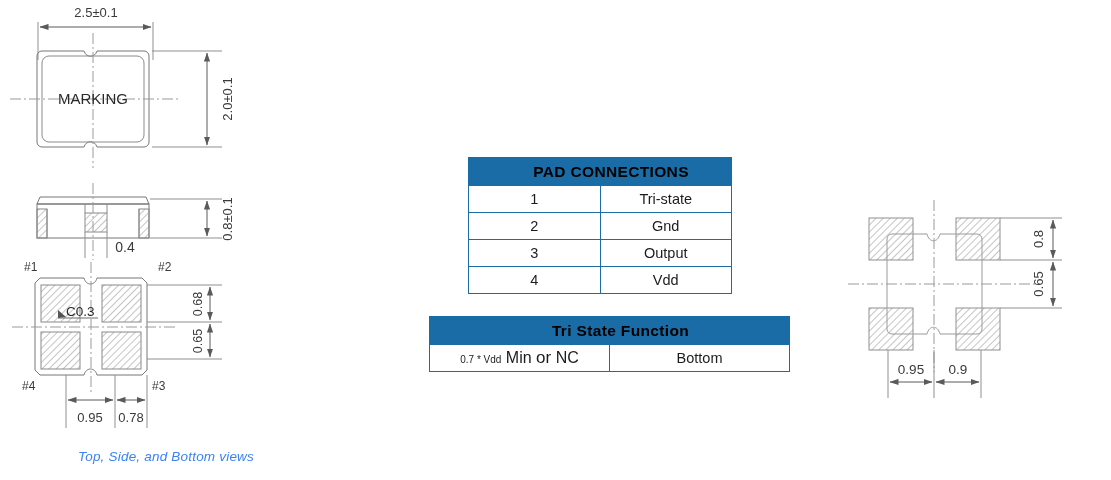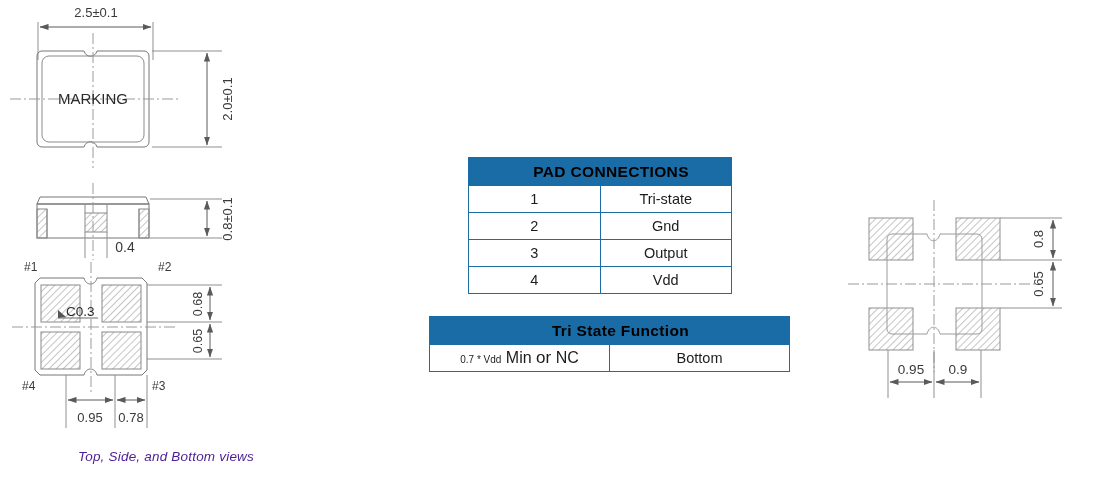--- a/index.html
+++ b/index.html
@@ -20,21 +20,21 @@
   #right-drawing{left:840px;top:190px;width:271px;height:240px;}
 
   svg{display:block;overflow:visible;}
 
   
   .caption{
     position:absolute;
     font-family:"Liberation Sans", sans-serif;
     font-style:italic;
     font-size:13.5px;
-    color:#4c1d95;
+    color:#3b82f6;
     white-space:nowrap;
     letter-spacing:.2px;
   }
   #caption-left{left:78px;top:449px;}
   #caption-right{left:923px;top:449px;}
 
   
   .tbl{
     position:absolute;
     border-collapse:collapse;

